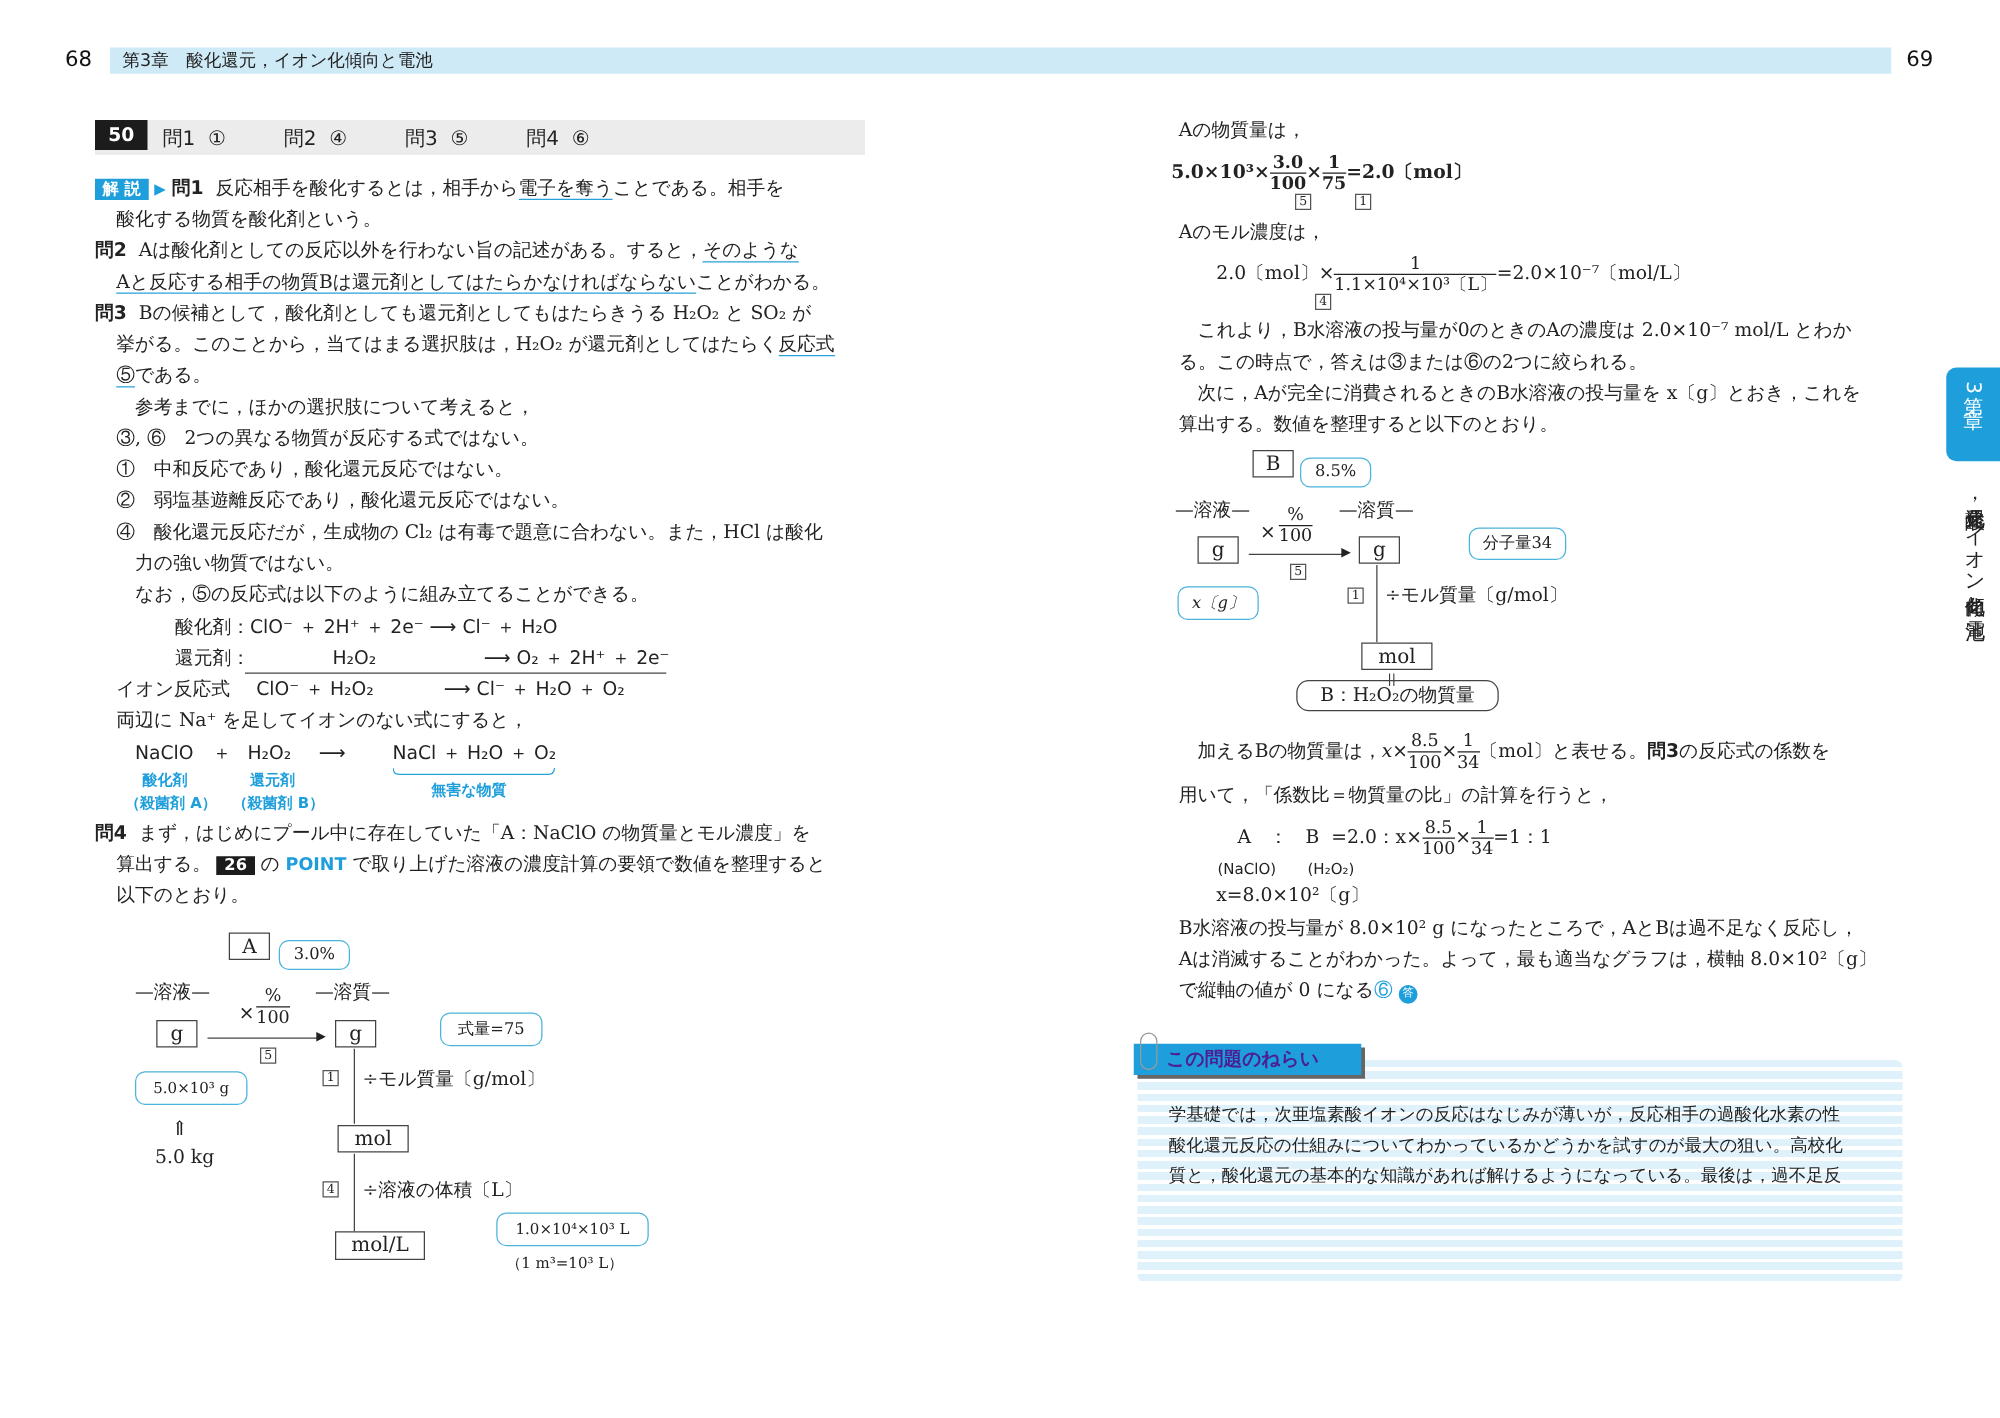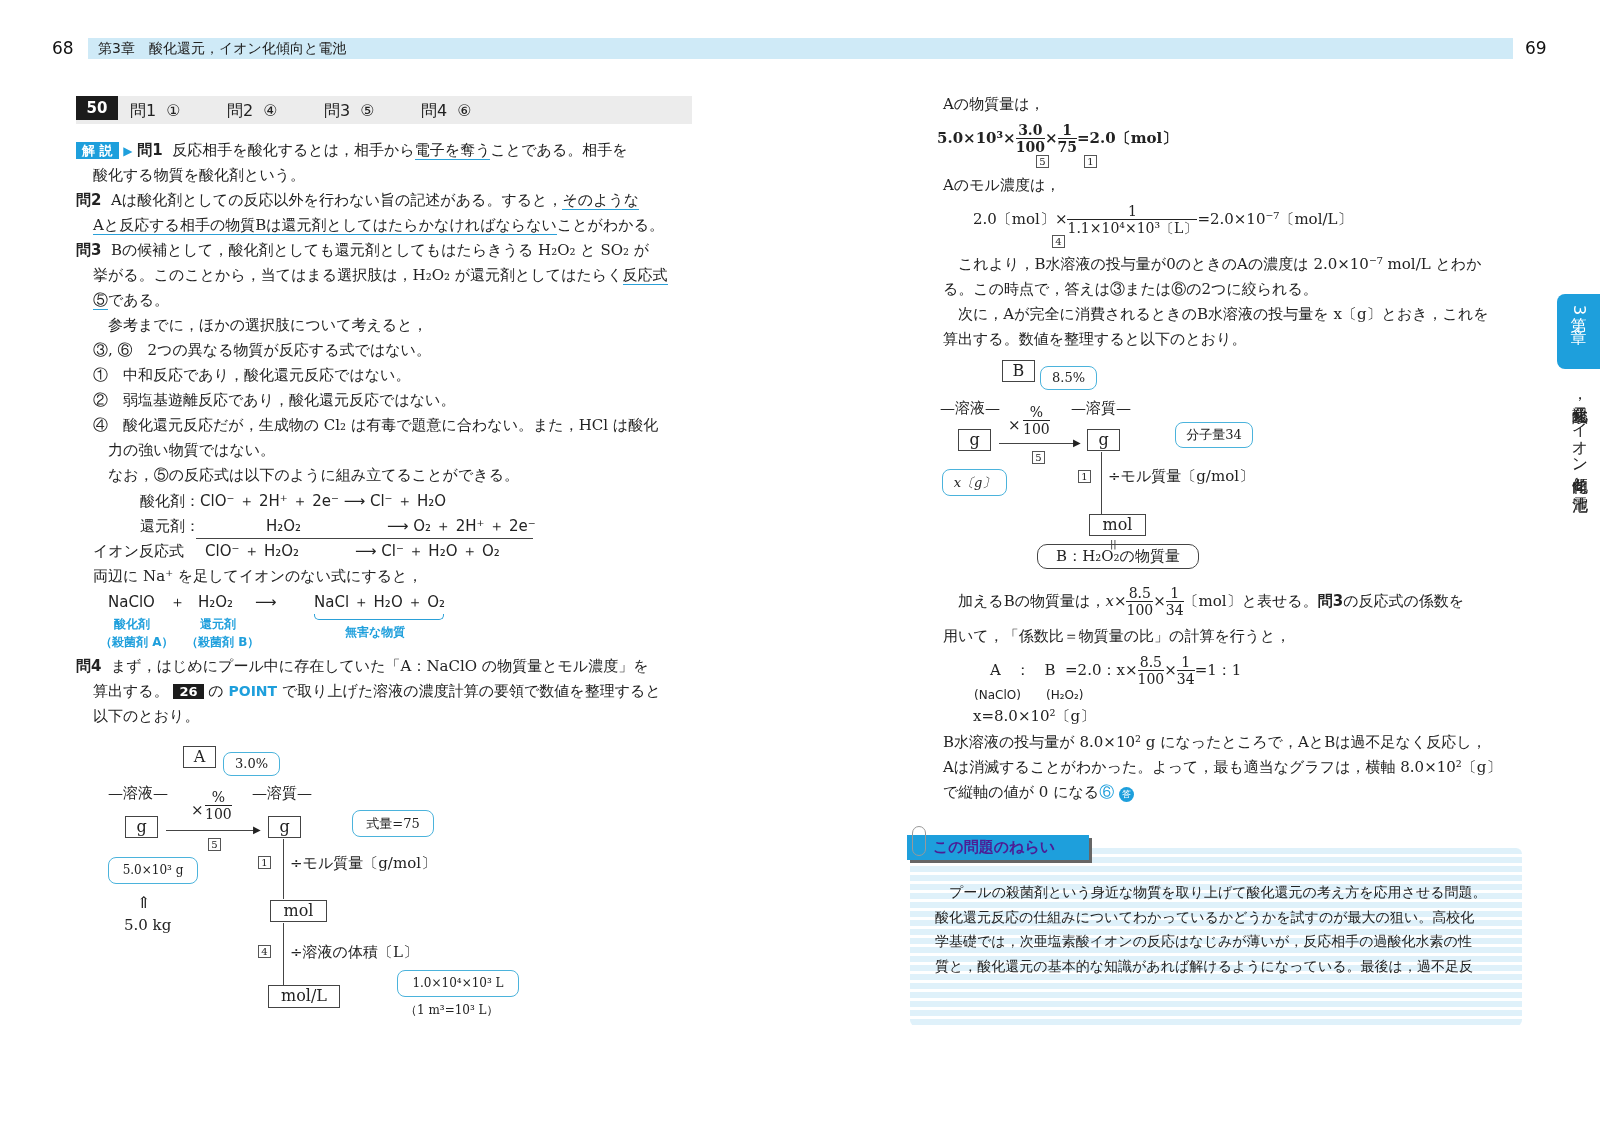--- a/index.html
+++ b/index.html
@@ -213,17 +213,16 @@
 <div class="line" style="left:943px;top:757px;">Aは消滅することがわかった。よって，最も適当なグラフは，横軸 8.0×10²〔g〕</div>
 <div class="line" style="left:943px;top:782px;">
   <span>で縦軸の値が 0 になる</span><span style="color:#1e9fdc;">⑥</span>
   <span class="sans" style="display:inline-block;width:15px;height:15px;border-radius:50%;background:#1e9fdc;color:#fff;font-size:9px;text-align:center;line-height:15px;">答</span>
 </div>
 
 <div class="abs aim-box"></div>
 <div class="abs aim-tab">この問題のねらい</div>
 <div class="abs" style="left:912px;top:826px;width:14px;height:30px;border:1.5px solid #999;border-radius:7px;"></div>
 <div class="aim-text">
-  <div>　プールの殺菌剤という身近な物質を取り上げて酸化還元の考え方を応用させる問題。</div>
+  <div>学基礎では，次亜塩素酸イオンの反応はなじみが薄いが，反応相手の過酸化水素の性</div>
   <div>酸化還元反応の仕組みについてわかっているかどうかを試すのが最大の狙い。高校化</div>
-  <div>学基礎では，次亜塩素酸イオンの反応はなじみが薄いが，反応相手の過酸化水素の性</div>
   <div>質と，酸化還元の基本的な知識があれば解けるようになっている。最後は，過不足反</div>
 </div>
 
 </body></html>

